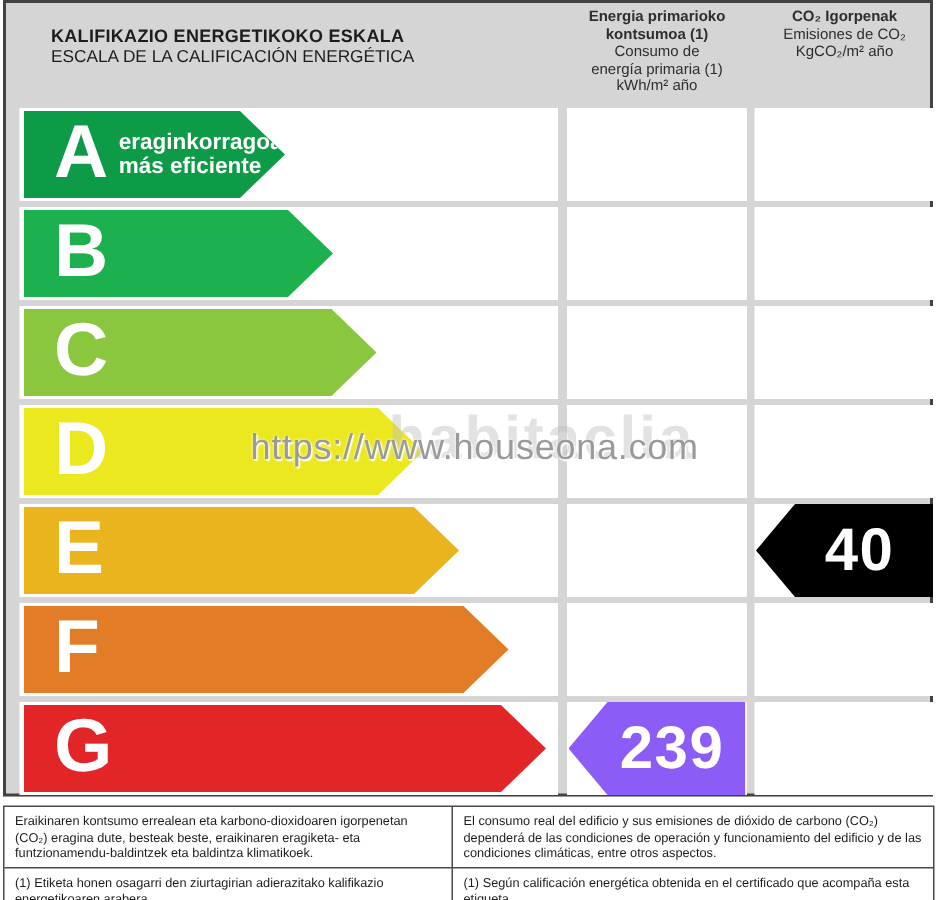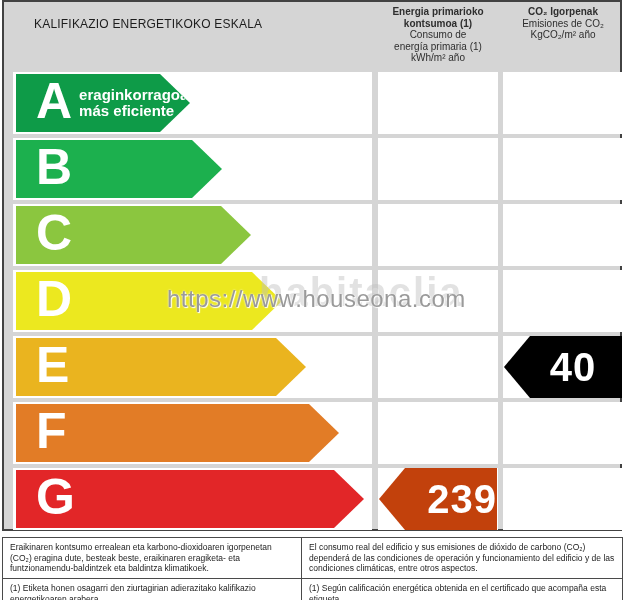--- a/index.html
+++ b/index.html
@@ -7,21 +7,21 @@
     position:relative;width:626px;height:600px;overflow:hidden;
     font-family:"Liberation Sans","DejaVu Sans",sans-serif;
     background:#fff;
   }
   
   .panel{
     position:absolute;left:2px;top:0;width:620px;height:531px;
     box-sizing:border-box;background:#d5d5d5;border:2px solid #424242;
   }
   .hdr-left{position:absolute;left:30px;top:15px;color:#1d1d1d;}
-  .hdr-left .t1{font-size:12px;font-weight:normal;line-height:14px;letter-spacing:.2px;}
+  .hdr-left .t1{font-size:12px;font-weight:bold;line-height:14px;letter-spacing:.2px;}
   .hdr-left .t2{font-size:11.5px;line-height:14px;}
   .col-hdr{position:absolute;text-align:center;color:#2e2e2e;font-size:10px;line-height:11.5px;}
   .col-hdr .b{font-weight:bold;}
   .col-hdr-energy{left:372px;top:4px;width:124px;}
   .col-hdr-co2{left:497px;top:4px;width:124px;}
   
   .cell{position:absolute;background:#fff;height:62px;}
   .cell-scale{left:9px;width:359px;}
   .cell-energy{left:374px;width:120px;}
   .cell-co2{left:499px;width:120px;}
@@ -69,20 +69,21 @@
   .fr-1{border-bottom:1px solid #4a4a4a;}
 </style>
 </head>
 <body>
 
 <div class="page">
   <div class="panel">
 
     <div class="hdr-left">
       <div class="t1">KALIFIKAZIO ENERGETIKOKO ESKALA</div>
+      <div class="t2">ESCALA DE LA CALIFICACIÓN ENERGÉTICA</div>
     </div>
 
     <div class="col-hdr col-hdr-energy">
       <div class="b">Energia primarioko</div>
       <div class="b">kontsumoa (1)</div>
       <div>Consumo de</div>
       <div>energía primaria (1)</div>
       <div>kWh/m² año</div>
     </div>
 
@@ -138,21 +139,21 @@
       <span class="letter">F</span>
     </div>
 
     <div class="cell cell-scale rowG"></div>
     <div class="cell cell-energy rowG"></div>
     <div class="cell cell-co2 rowG"></div>
     <div class="arrow rowG" style="width: 348px; background: rgb(226, 38, 40);">
       <span class="letter">G</span>
     </div>
 
-    <div class="ind ind-energy" style="background: #c2410c; justify-content: flex-end;">
+    <div class="ind ind-energy" style="background: #8b5cf6;">
       <span class="val">239</span>
     </div>
     <div class="ind ind-co2" style="background: rgb(0, 0, 0);">
       <span class="val">40</span>
     </div>
 
     <div class="ghost-mark">habitaclia</div>
     <div class="url-mark">https://www.houseona.com</div>
   </div>
 

